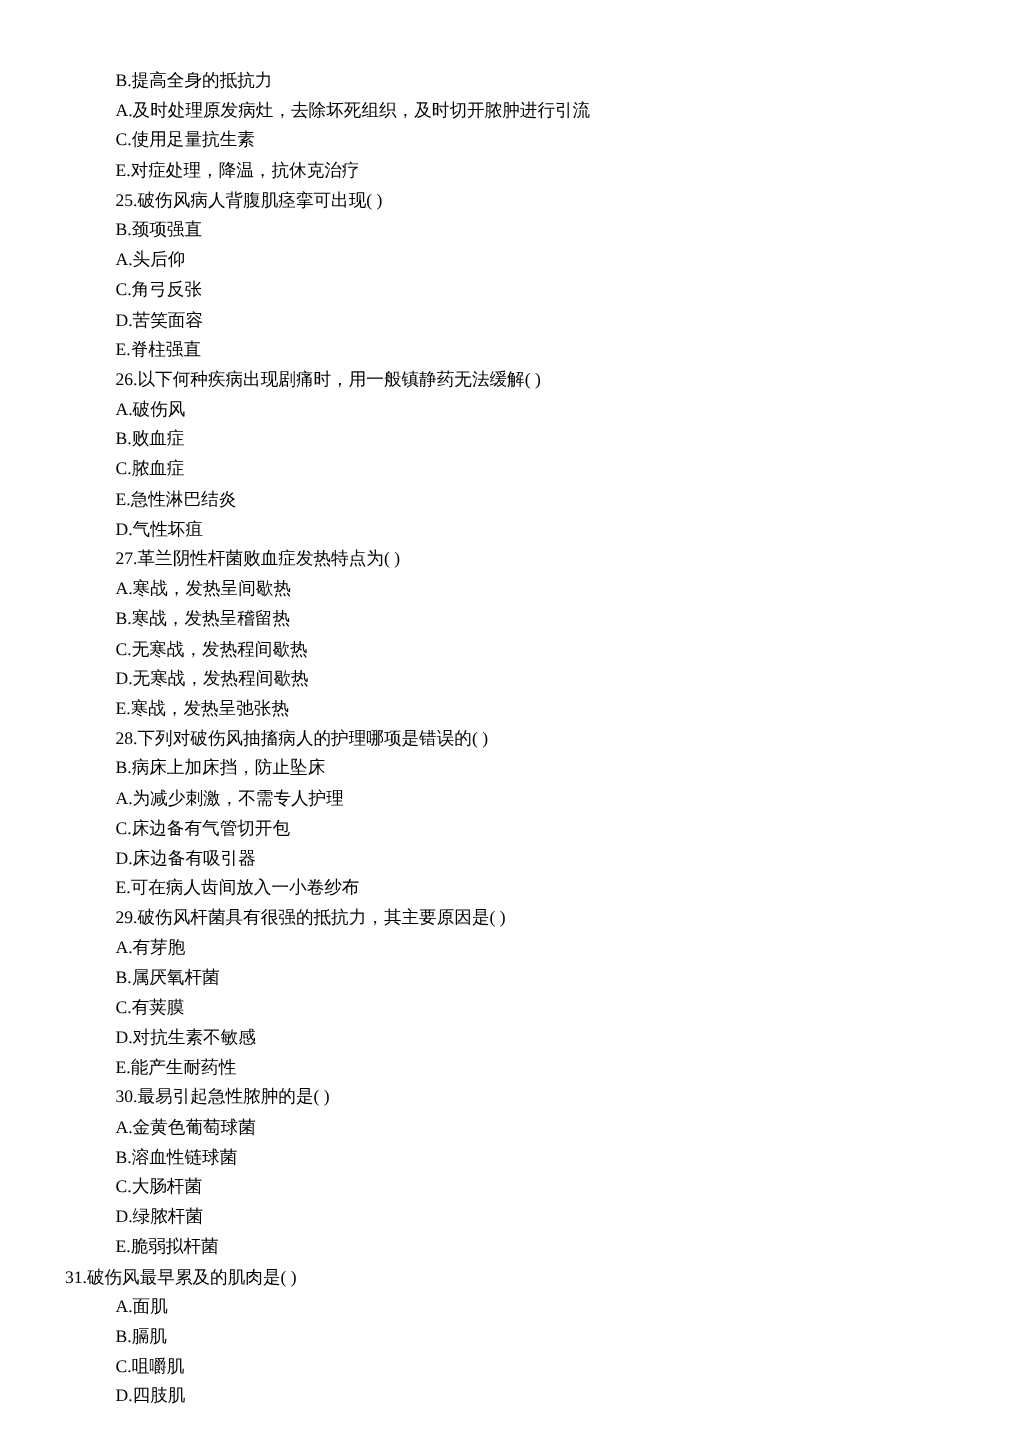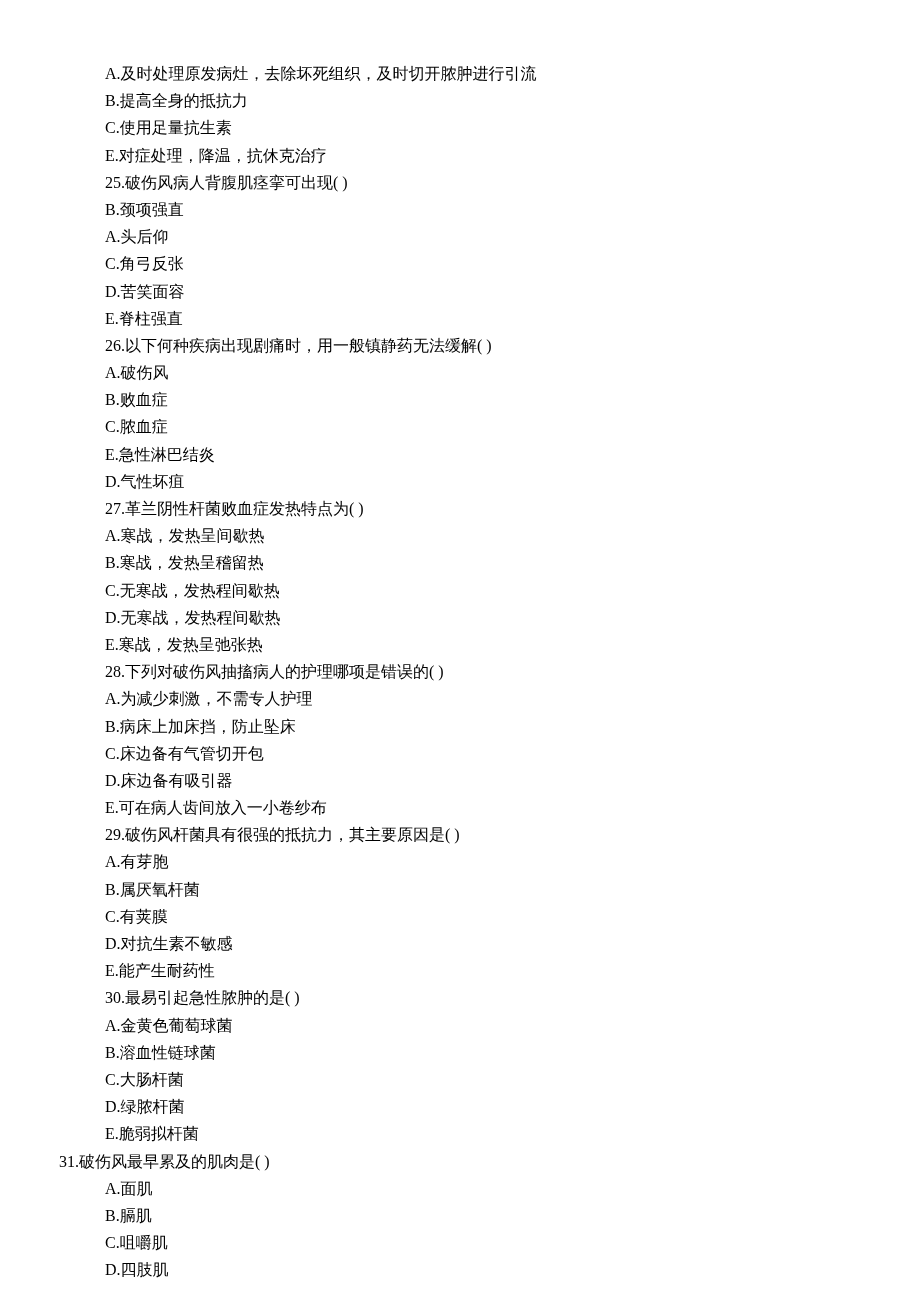--- a/index.html
+++ b/index.html
@@ -14,22 +14,22 @@
     box-sizing: border-box;
   }
   .indent-2 { padding-left: 60px; }
   .indent-1 { padding-left: 14px; }
   .line { white-space: pre-wrap; }
 </style>
 </head>
 <body>
 
 <div id="container">
+    <div class="line indent-2">B.提高全身的抵抗力</div>
     <div class="line indent-2">A.及时处理原发病灶，去除坏死组织，及时切开脓肿进行引流</div>
-    <div class="line indent-2">B.提高全身的抵抗力</div>
     <div class="line indent-2">C.使用足量抗生素</div>
     <div class="line indent-2">E.对症处理，降温，抗休克治疗</div>
     <div class="line indent-2">25.破伤风病人背腹肌痉挛可出现( )</div>
     <div class="line indent-2">B.颈项强直</div>
     <div class="line indent-2">A.头后仰</div>
     <div class="line indent-2">C.角弓反张</div>
     <div class="line indent-2">D.苦笑面容</div>
     <div class="line indent-2">E.脊柱强直</div>
     <div class="line indent-2">26.以下何种疾病出现剧痛时，用一般镇静药无法缓解( )</div>
     <div class="line indent-2">A.破伤风</div>
@@ -37,22 +37,22 @@
     <div class="line indent-2">C.脓血症</div>
     <div class="line indent-2">E.急性淋巴结炎</div>
     <div class="line indent-2">D.气性坏疽</div>
     <div class="line indent-2">27.革兰阴性杆菌败血症发热特点为( )</div>
     <div class="line indent-2">A.寒战，发热呈间歇热</div>
     <div class="line indent-2">B.寒战，发热呈稽留热</div>
     <div class="line indent-2">C.无寒战，发热程间歇热</div>
     <div class="line indent-2">D.无寒战，发热程间歇热</div>
     <div class="line indent-2">E.寒战，发热呈弛张热</div>
     <div class="line indent-2">28.下列对破伤风抽搐病人的护理哪项是错误的( )</div>
+    <div class="line indent-2">B.病床上加床挡，防止坠床</div>
     <div class="line indent-2">A.为减少刺激，不需专人护理</div>
-    <div class="line indent-2">B.病床上加床挡，防止坠床</div>
     <div class="line indent-2">C.床边备有气管切开包</div>
     <div class="line indent-2">D.床边备有吸引器</div>
     <div class="line indent-2">E.可在病人齿间放入一小卷纱布</div>
     <div class="line indent-2">29.破伤风杆菌具有很强的抵抗力，其主要原因是( )</div>
     <div class="line indent-2">A.有芽胞</div>
     <div class="line indent-2">B.属厌氧杆菌</div>
     <div class="line indent-2">C.有荚膜</div>
     <div class="line indent-2">D.对抗生素不敏感</div>
     <div class="line indent-2">E.能产生耐药性</div>
     <div class="line indent-2">30.最易引起急性脓肿的是( )</div>

